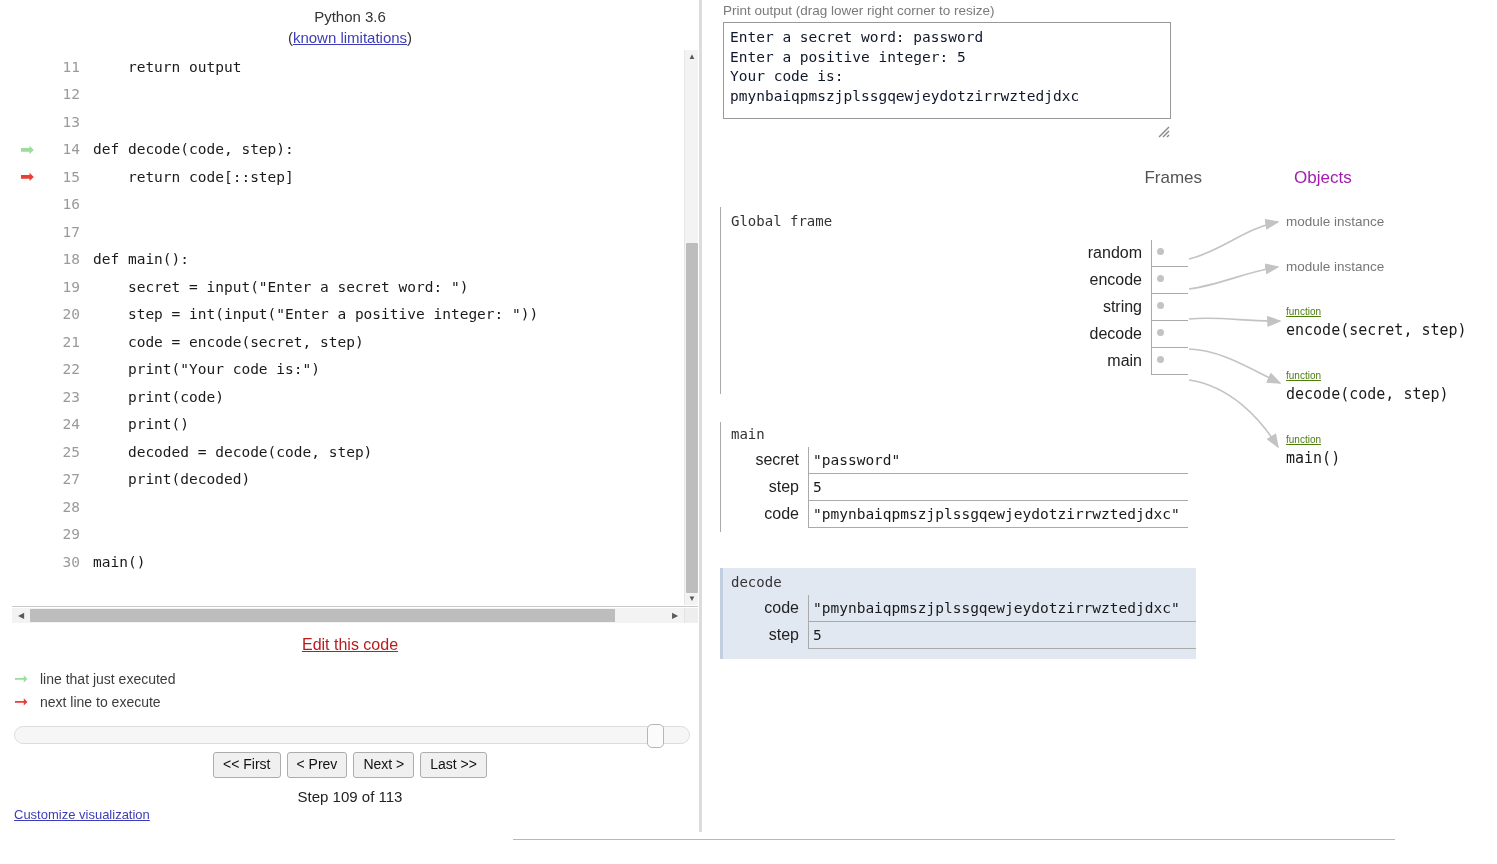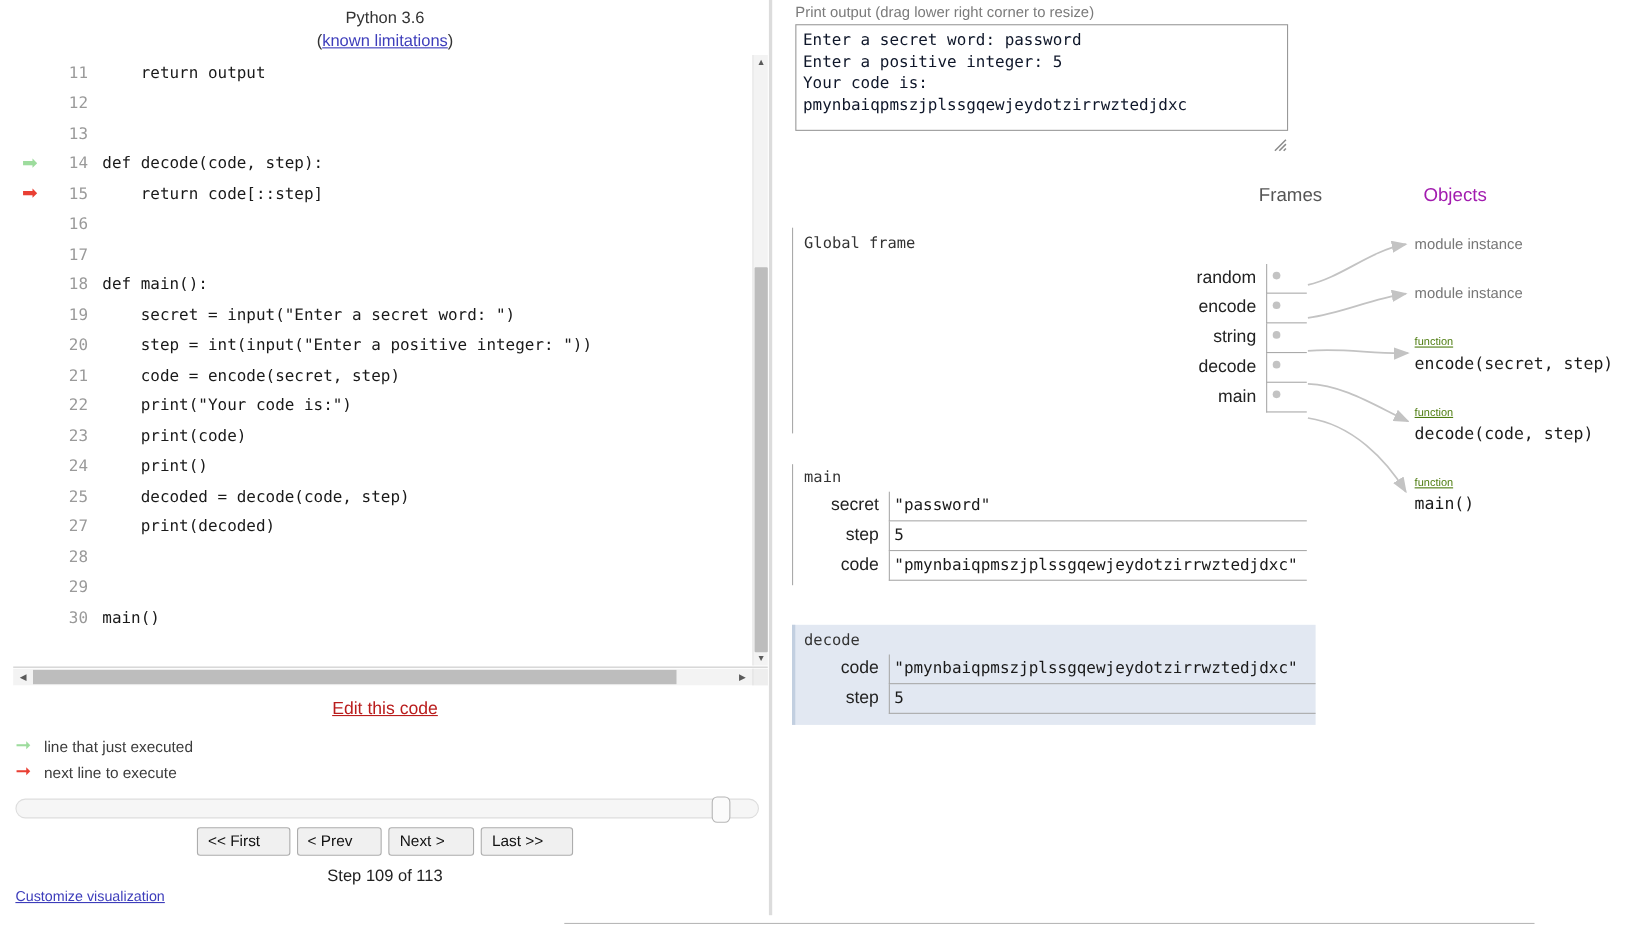--- a/index.html
+++ b/index.html
@@ -257,21 +257,21 @@
     justify-content: center;
     gap: 6px;
   }
   .nav-btn {
     font-family: "Liberation Sans", sans-serif;
     font-size: 14px;
     color: #111;
     background: #f0f0f0;
     border: 1px solid #adadad;
     border-radius: 3px;
-    padding: 3px 26px 4px 9px;
+    padding: 3px 9px 4px 9px;
     cursor: pointer;
     line-height: 17px;
   }
   #step-counter {
     position: absolute;
     left: 0;
     top: 788px;
     width: 700px;
     text-align: center;
     font-size: 15px;

